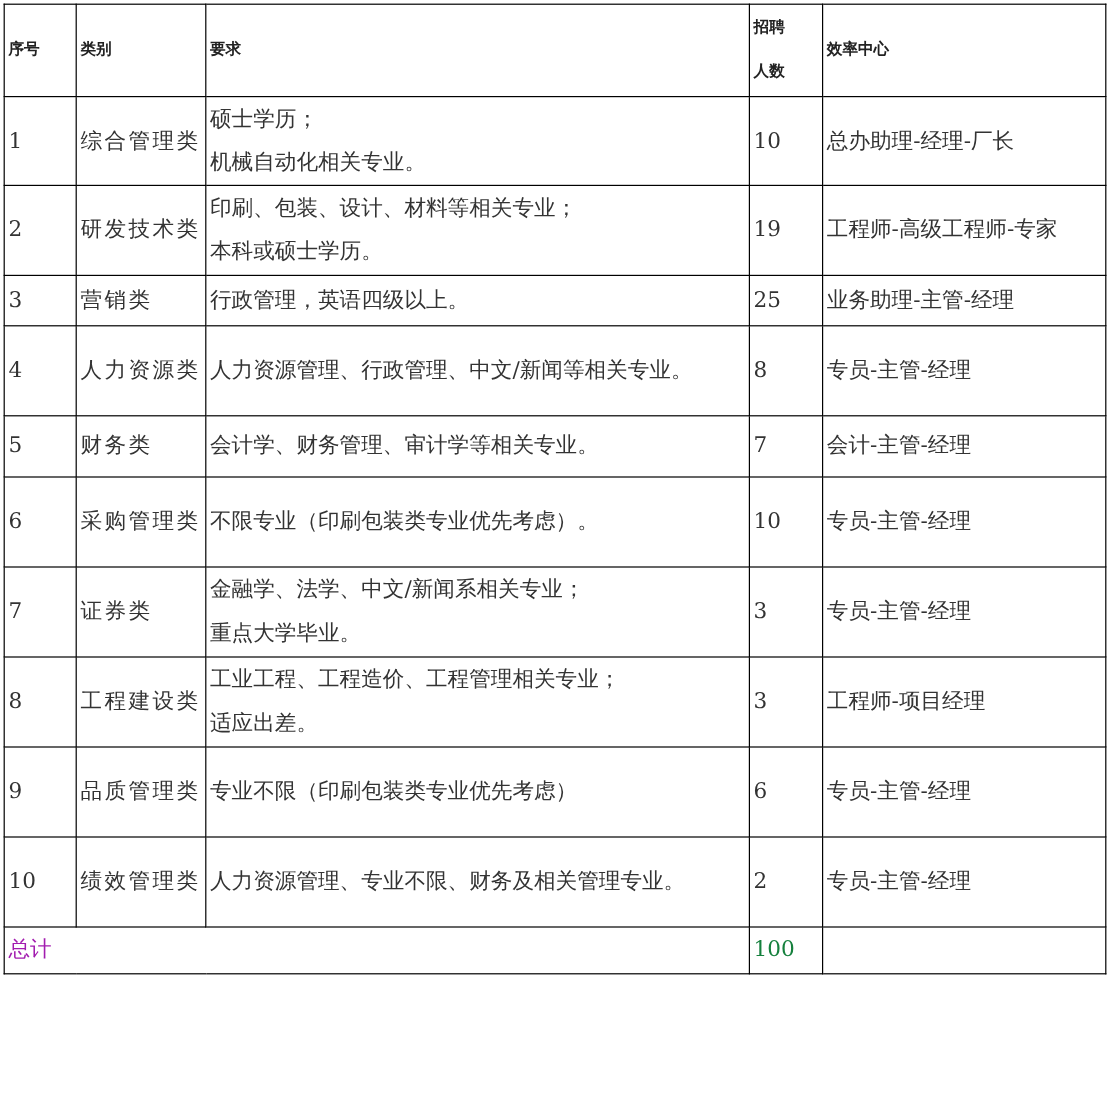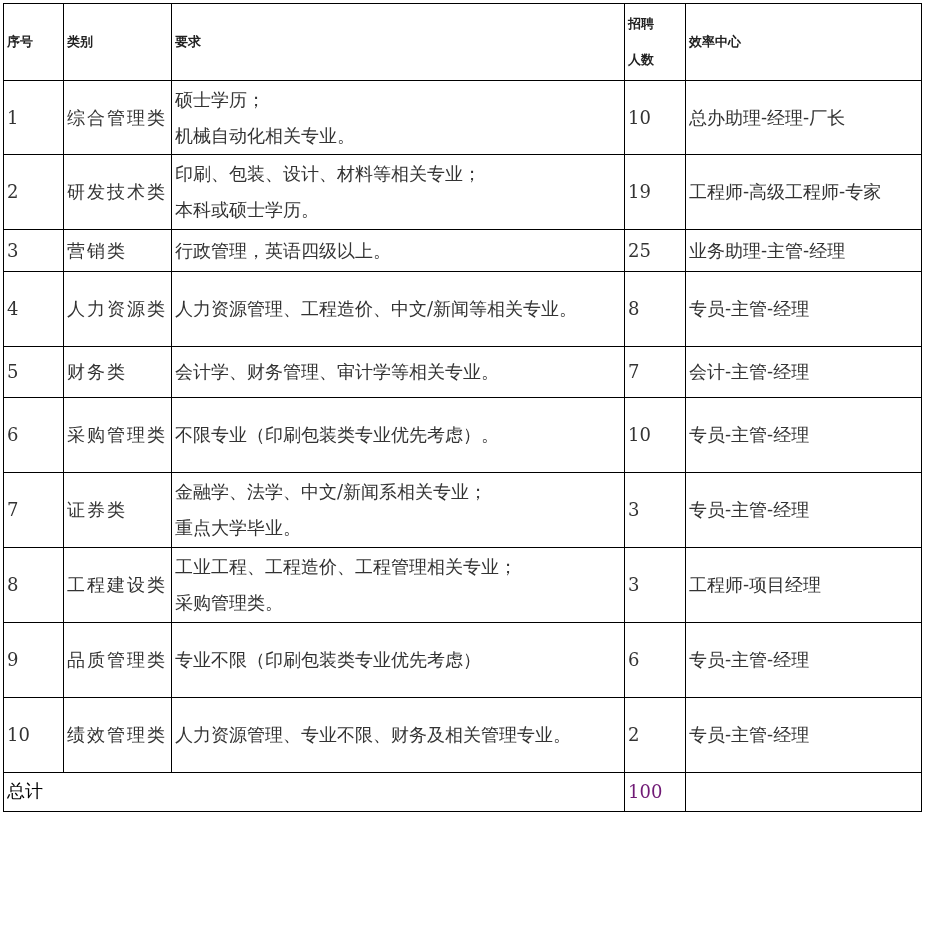--- a/index.html
+++ b/index.html
@@ -9,22 +9,22 @@
       table-layout: fixed; width: 918px; }
     table.recruit td, table.recruit th { border: 1.5px solid #000000; padding: 0 2px 0 3px;
       font-size: 18px; line-height: 36px; vertical-align: middle; font-weight: normal;
       text-align: left; overflow: hidden; }
     table.recruit th { color: #222222; font-weight: bold; font-size: 13px; }
     td.num { text-align: center; }
     td.cnt { text-align: right; padding-right: 18px; }
     th.cnt-h { text-align: left; line-height: 34px; padding-left: 0; }
     td.cat, td.req, td.dir { word-break: break-all; }
     td.cat { letter-spacing: 2px; margin-left: 40px; }
-    td.total-label { text-align: center; font-weight: bold; color: #000000; font-family: Liberation Mono, monospace; }
-    td.total-value { text-align: center; font-weight: bold; color: #701a75; }
+    td.total-label { text-align: center; font-weight: bold; color: #a21caf; }
+    td.total-value { text-align: center; font-weight: bold; color: #15803d; }
     .line { display: block; }
   </style>
 </head>
 <body>
 
 <table class="recruit">
   <colgroup>
     <col style="width:60px">
     <col style="width:108px">
     <col style="width:453px">
@@ -71,21 +71,21 @@
       <td class="req">
         <span class="line">行政管理，英语四级以上。</span>
       </td>
       <td class="cnt">25</td>
       <td class="dir">业务助理-主管-经理</td>
     </tr>
 
     <tr style="height:75px">
       <td class="num">4</td>
       <td class="cat">人力资源类</td>
-      <td class="req">人力资源管理、工程造价、中文/新闻等相关专业。</td>
+      <td class="req">人力资源管理、行政管理、中文/新闻等相关专业。</td>
       <td class="cnt">8</td>
       <td class="dir">专员-主管-经理</td>
     </tr>
 
     <tr style="height:51px">
       <td class="num">5</td>
       <td class="cat">财务类</td>
       <td class="req">会计学、财务管理、审计学等相关专业。</td>
       <td class="cnt">7</td>
       <td class="dir">会计-主管-经理</td>
@@ -108,21 +108,21 @@
       </td>
       <td class="cnt">3</td>
       <td class="dir">专员-主管-经理</td>
     </tr>
 
     <tr style="height:75px">
       <td class="num">8</td>
       <td class="cat">工程建设类</td>
       <td class="req">
         <span class="line">工业工程、工程造价、工程管理相关专业；</span>
-        <span class="line">采购管理类。</span>
+        <span class="line">适应出差。</span>
       </td>
       <td class="cnt">3</td>
       <td class="dir">工程师-项目经理</td>
     </tr>
 
     <tr style="height:75px">
       <td class="num">9</td>
       <td class="cat">品质管理类</td>
       <td class="req">专业不限（印刷包装类专业优先考虑）</td>
       <td class="cnt">6</td>

